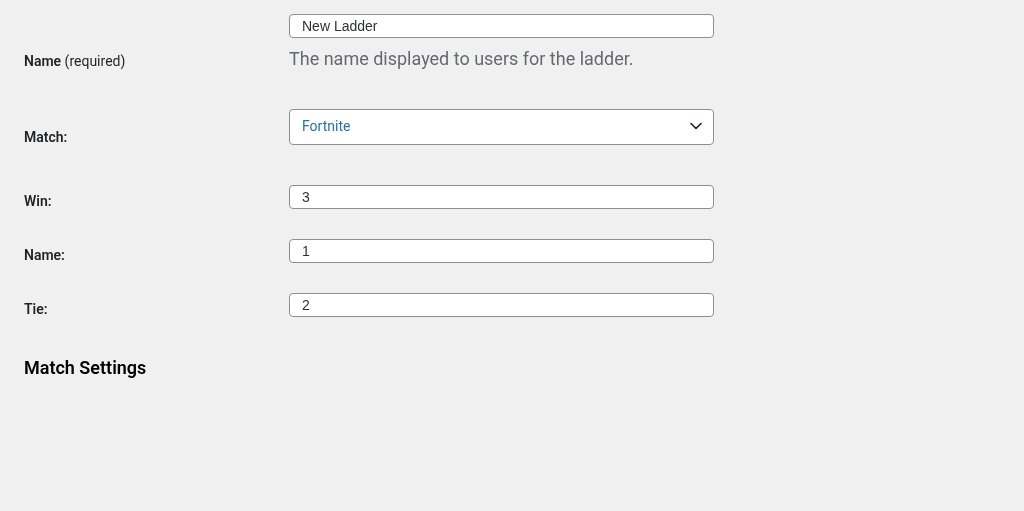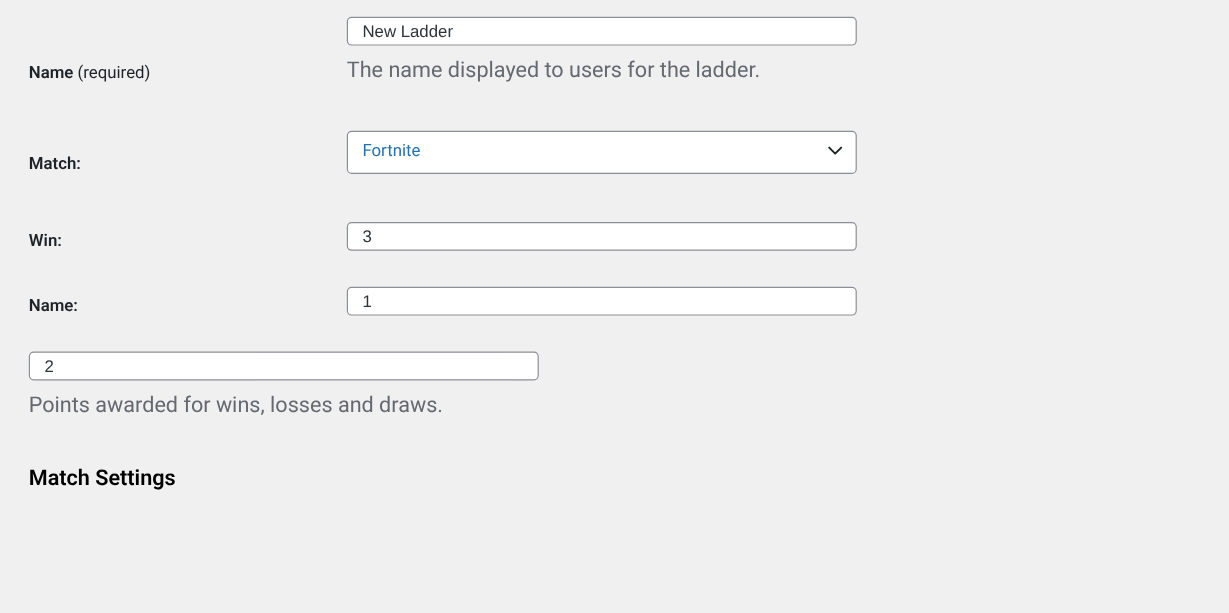--- a/index.html
+++ b/index.html
@@ -132,19 +132,21 @@
 <div class="form-row tight">
   <div class="label-col">
     <label>Name:</label>
   </div>
   <div class="field-col">
     <input type="text" class="text-input" value="1" style="">
   </div>
 </div>
 
 <div class="form-row">
+  <div class="label-col">
+    <label>Tie:</label>
+  </div>
   <div class="field-col">
     <input type="text" class="text-input" value="2" style="">
-    <p class="description">Points awarded for wins, losses and draws.</p>
   </div>
 </div>
 
 <h2 class="section-title">Match Settings</h2>
 
 </body></html>

